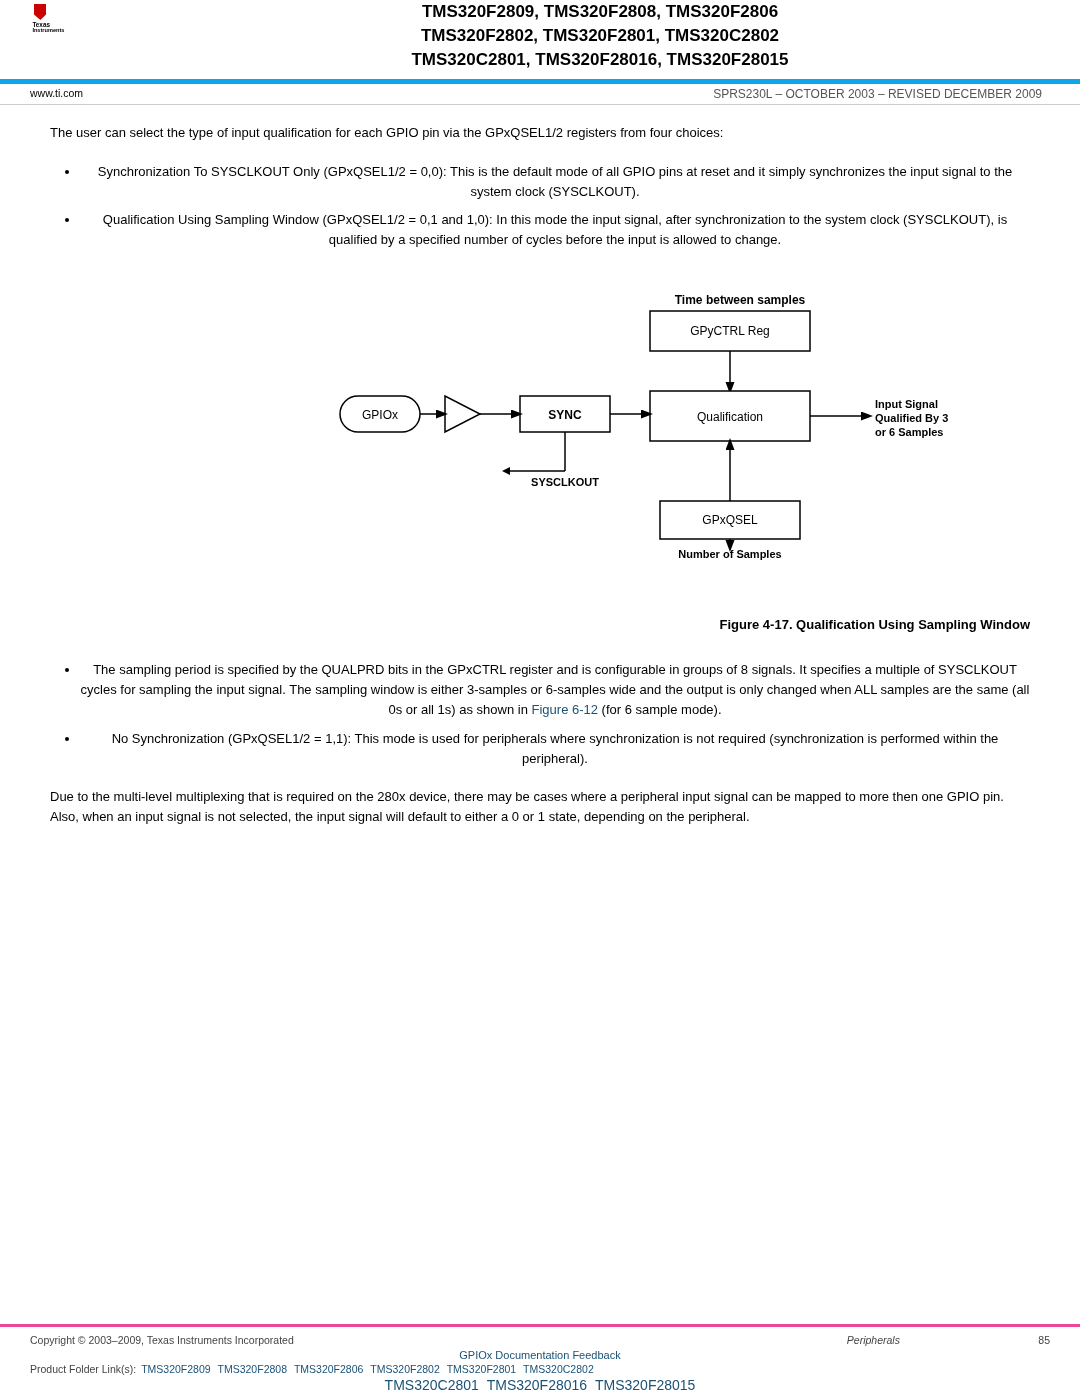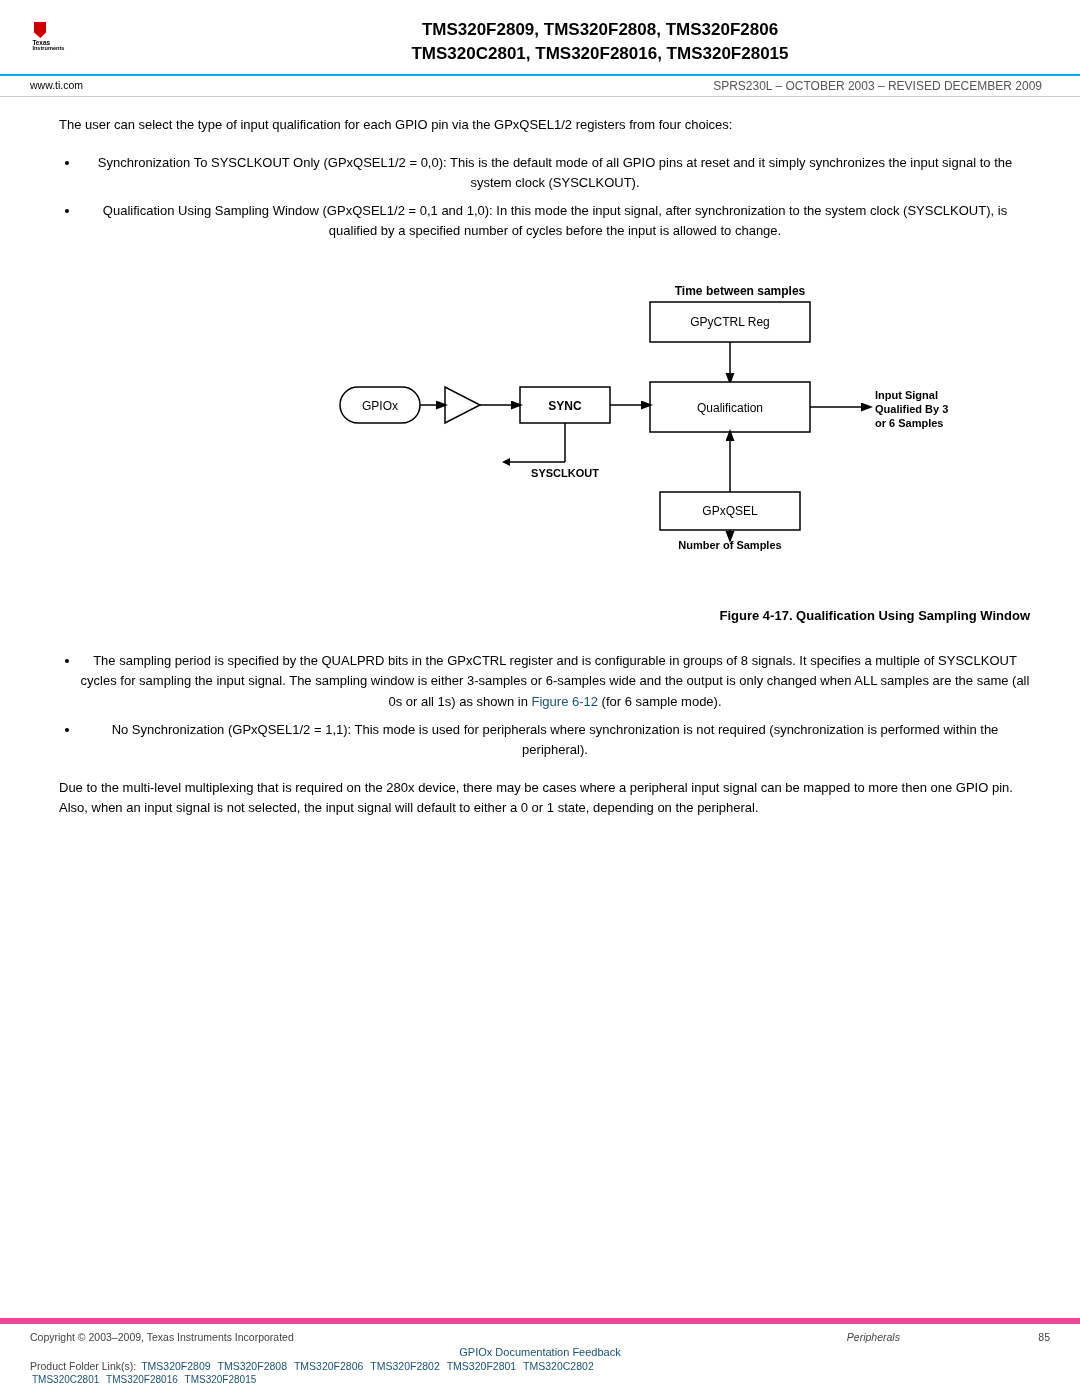--- a/index.html
+++ b/index.html
@@ -15,22 +15,22 @@
       width: 1080px;
       min-height: 1397px;
       padding: 0;
       display: flex;
       flex-direction: column;
     }
     
     .header {
       display: flex;
       align-items: flex-start;
-      padding: 18px 30px 0 30px;
-      border-bottom: 2px solid #0ea5e9;
+      padding: 0 30px 0 30px;
+      border-bottom: 5px solid #0ea5e9;
       padding-bottom: 8px;
     }
     .logo-area {
       display: flex;
       flex-direction: column;
       min-width: 120px;
     }
     .logo-icon {
       width: 40px;
       height: 32px;
@@ -61,21 +61,20 @@
     .content {
       flex: 1;
       padding: 18px 50px 10px 50px;
       display: flex;
       flex-direction: column;
     }
     .text-block {
       font-size: 13px;
       line-height: 1.55;
       margin-bottom: 10px;
-      margin-left: 9px;
     }
     .bullet-list {
       margin: 8px 0 10px 30px;
       list-style: disc;
     }
     .bullet-list li {
       margin-bottom: 8px;
       line-height: 1.55;
       font-size: 13px;
       text-align: center;
@@ -98,22 +97,22 @@
       margin-bottom: 14px;
     }
     
     a {
       color: #1a5276;
       text-decoration: none;
     }
     .blue-link { color: #1a5276; }
     
     .footer {
-      border-top: 6px solid #ec4899;
-      padding: 7px 30px 12px 30px;
+      border-top: 3px solid #ec4899;
+      padding: 7px 30px 4px 30px;
       margin-top: auto;
     }
     .footer-row1 {
       display: flex;
       justify-content: space-between;
       font-size: 10.5px;
       color: #444;
       margin-bottom: 3px;
     }
     .footer-row2 {
@@ -122,22 +121,22 @@
       color: #1a5276;
       margin-bottom: 2px;
     }
     .footer-row3 {
       text-align: left;
       font-size: 10.5px;
       color: #444;
       margin-bottom: 2px;
     }
     .footer-row4 {
-      text-align: left;
-      font-size: 10px;
+      text-align: center;
+      font-size: 14px;
       color: #1a5276;
     }
     .footer-links a {
       color: #1a5276;
       margin: 0 2px;
     }
   </style>
 </head>
 <body>
 
@@ -149,20 +148,21 @@
 
         <rect x="0" y="0" width="50" height="40" fill="none"></rect>
 
         <polygon points="5,5 20,5 20,18 13,25 5,18" fill="#c00"></polygon>
         <text x="3" y="34" font-size="8" font-weight="bold" fill="#000">Texas</text>
         <text x="3" y="40" font-size="7" font-weight="bold" fill="#000">Instruments</text>
       </svg>
     </div>
     <div class="header-title">
       <div>TMS320F2809, TMS320F2808, TMS320F2806</div>
+      <div>TMS320F2802, TMS320F2801, TMS320C2802</div>
       <div>TMS320C2801, TMS320F28016, TMS320F28015</div>
     </div>
   </div>
   <div class="header-subtitle-row">
     <span class="website">www.ti.com</span>
     <span class="doc-num">SPRS230L – OCTOBER 2003 – REVISED DECEMBER 2009</span>
   </div>
 
   <div class="content">
     <p class="text-block">The user can select the type of input qualification for each GPIO pin via the GPxQSEL1/2 registers from four choices:</p>

